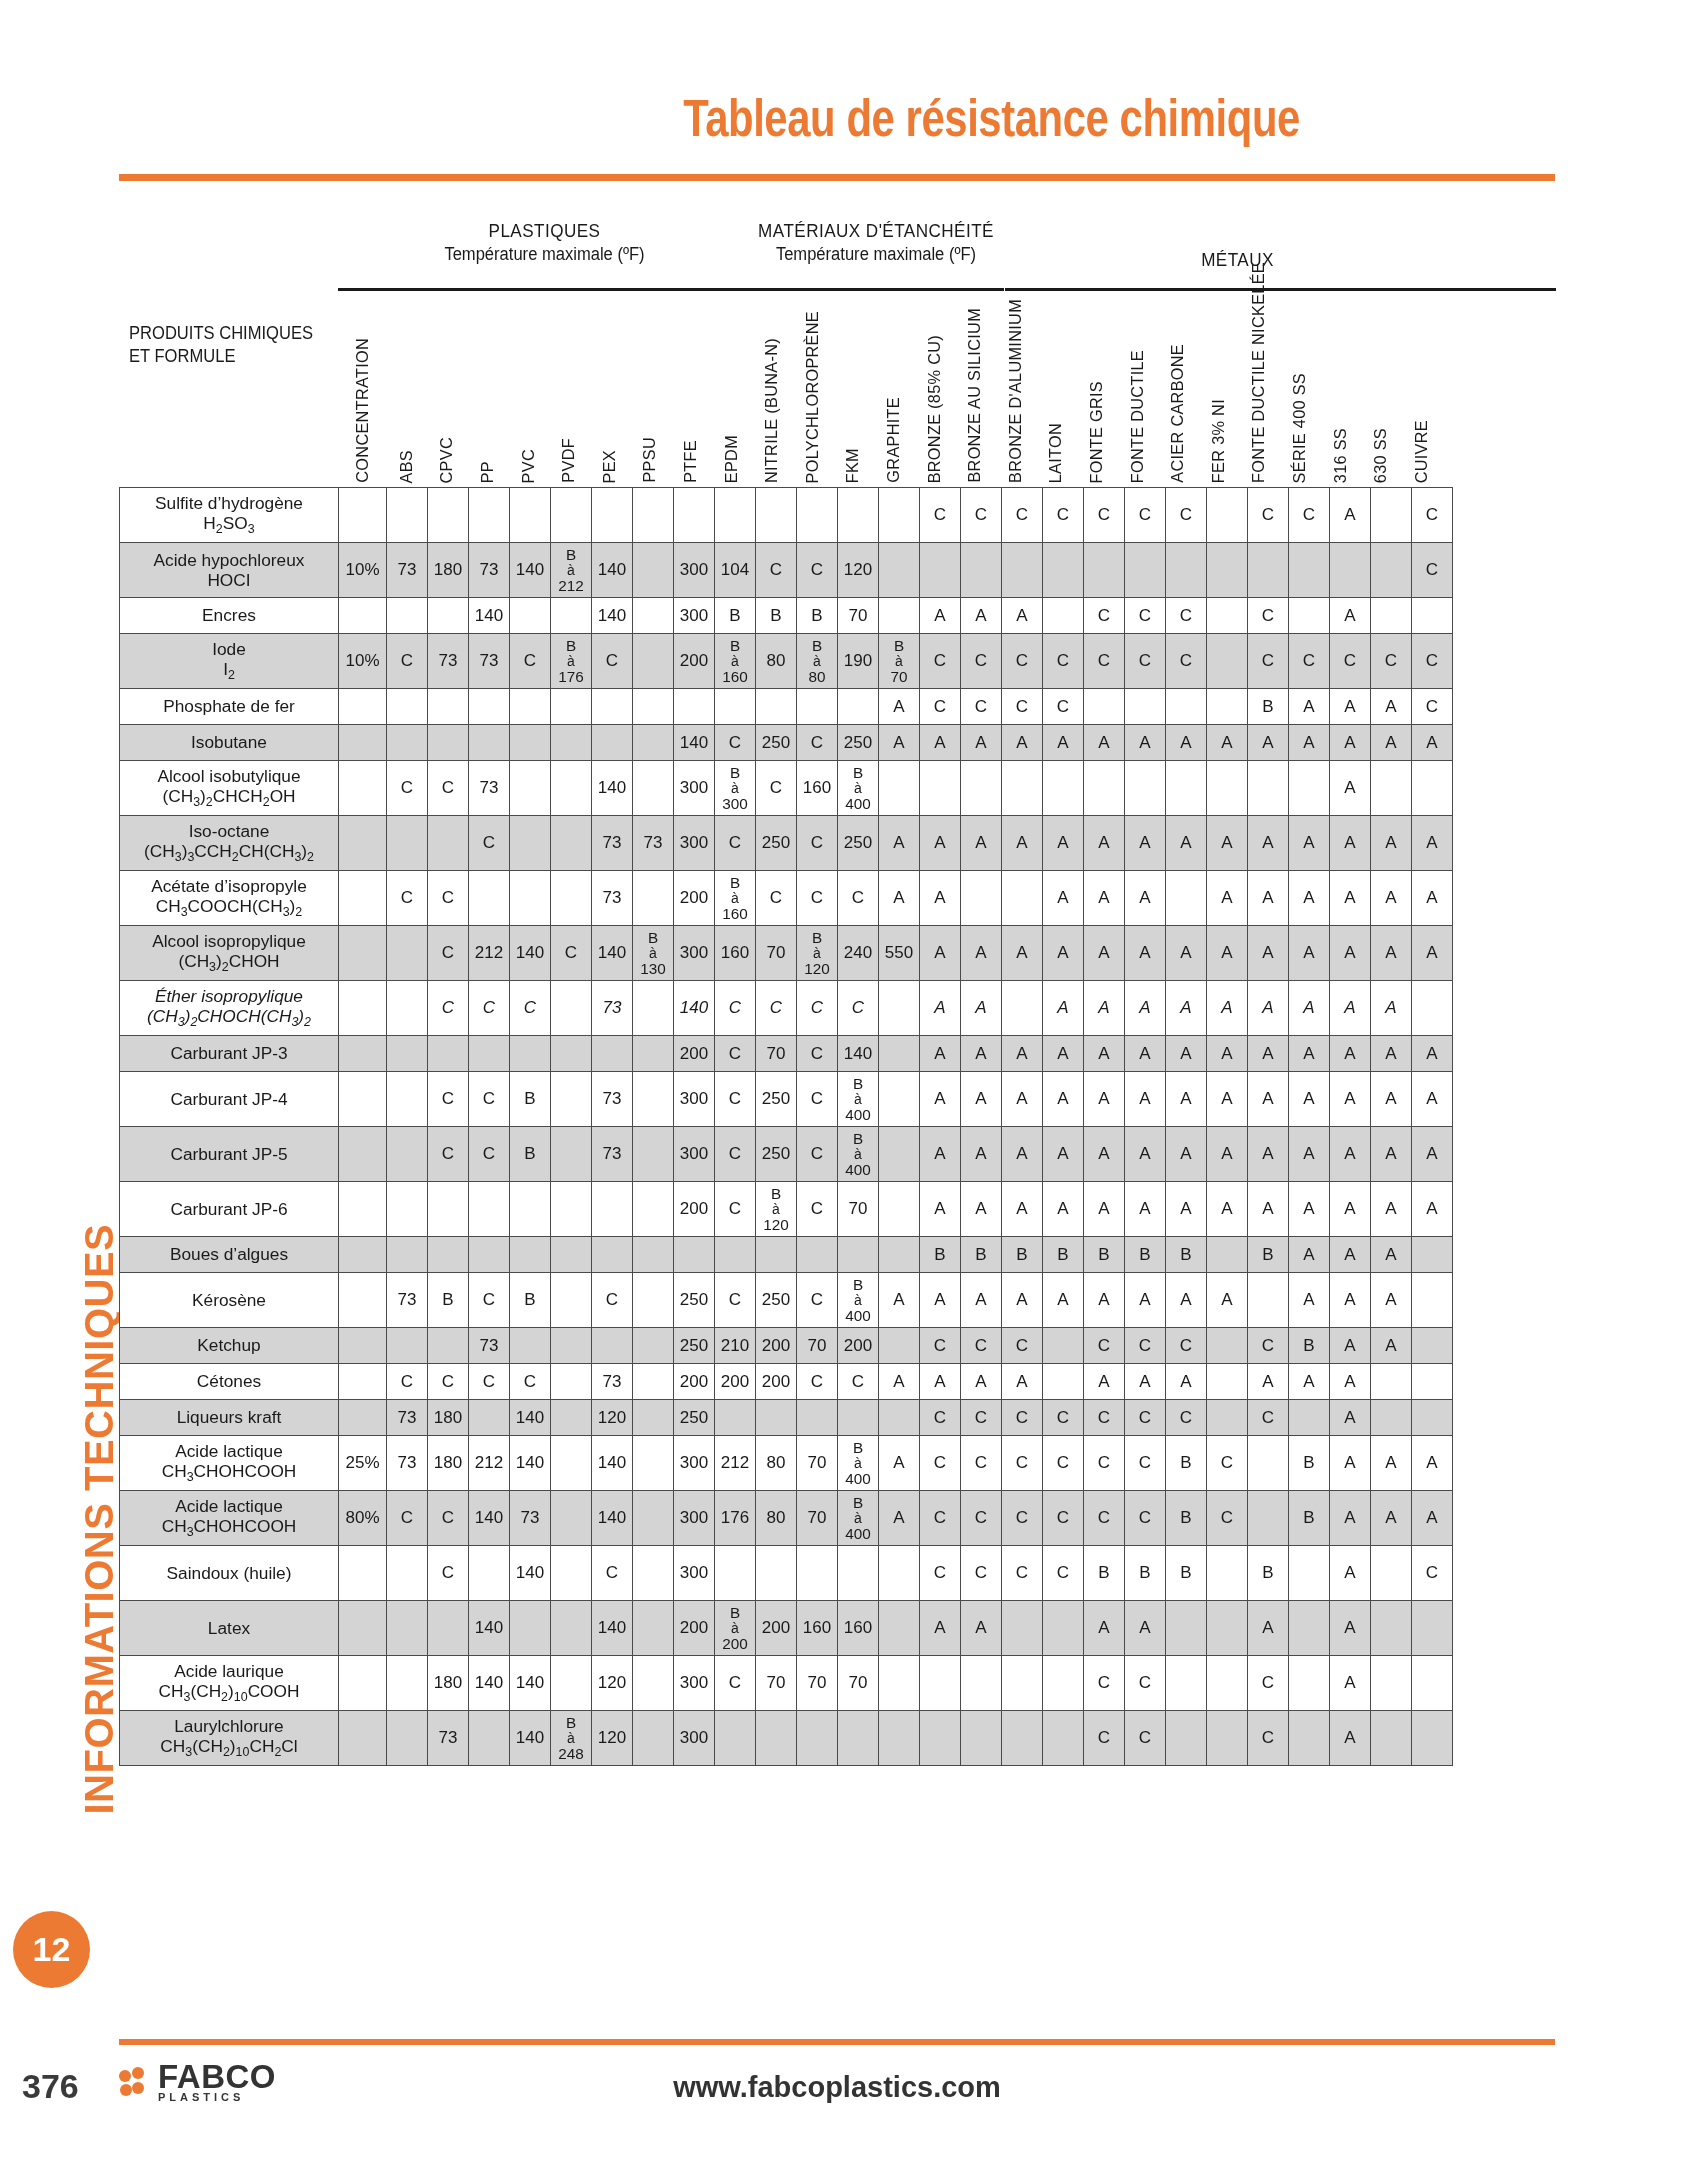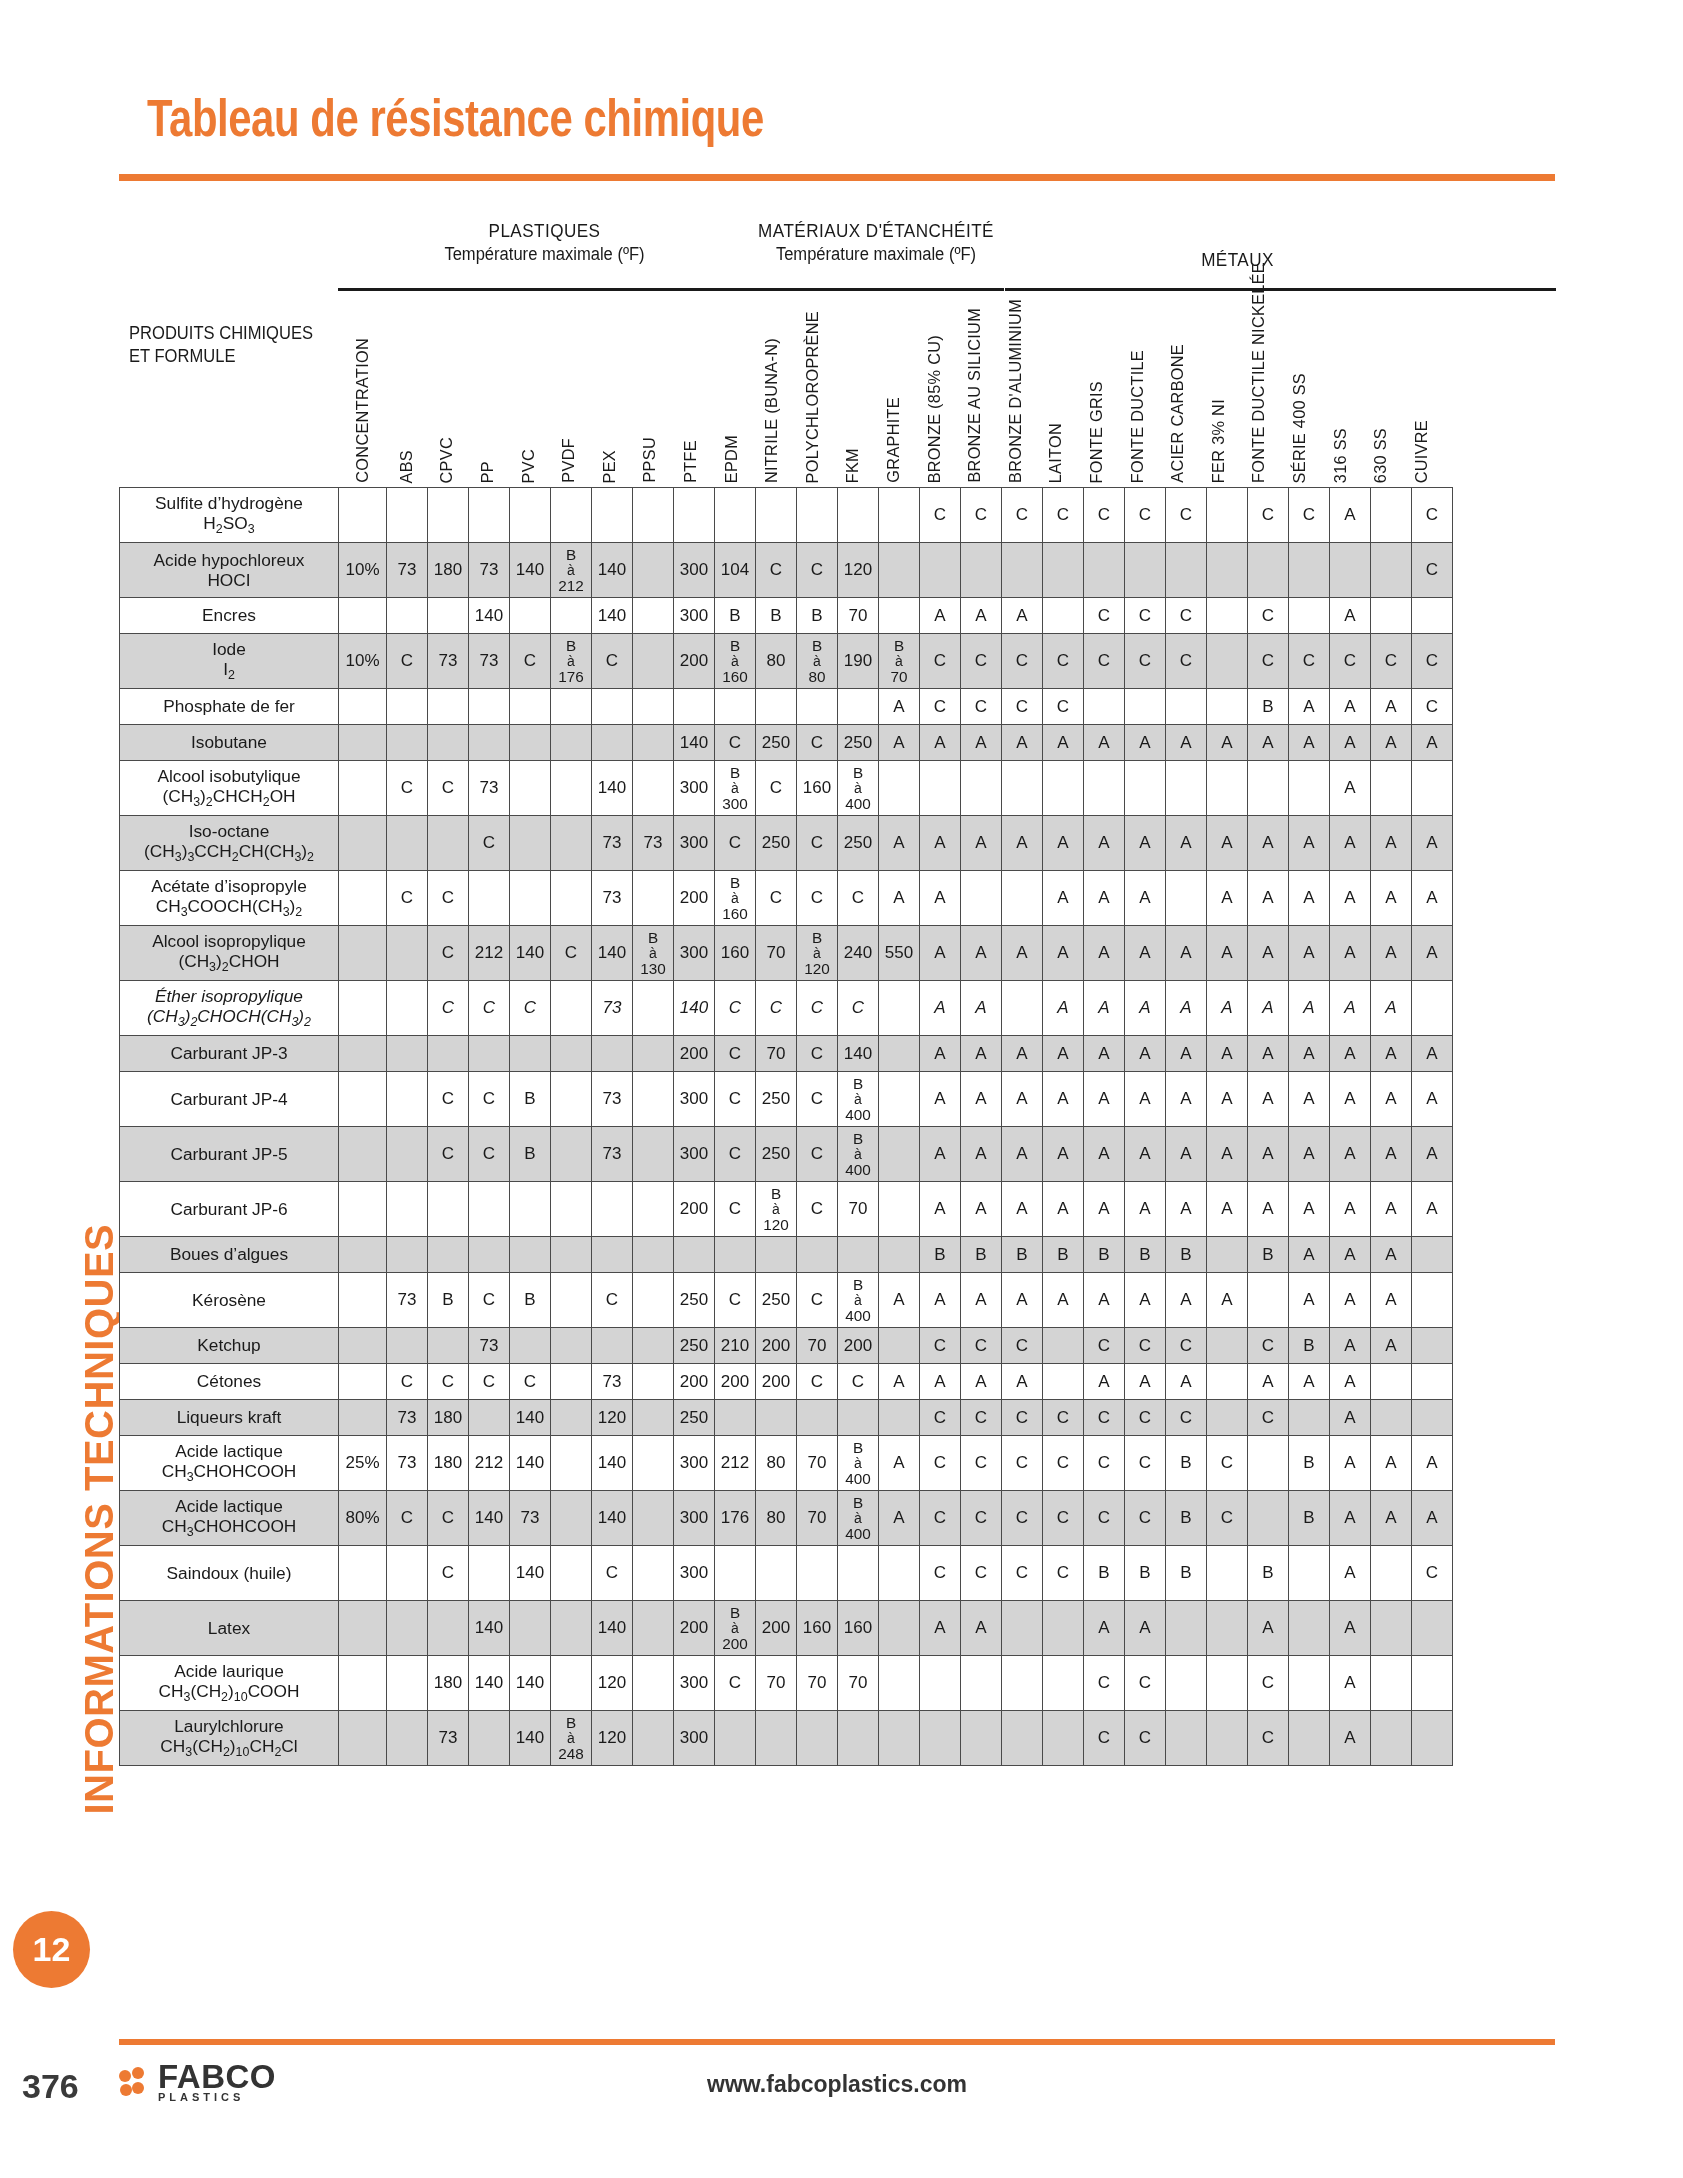--- a/index.html
+++ b/index.html
@@ -7,21 +7,21 @@
   body {
     width:1683px; height:2178px;
     background:#ffffff;
     font-family:"Liberation Sans", sans-serif;
     position:relative;
     overflow:hidden;
   }
   .page { position:absolute; inset:0; }
 
   
-  .title-wrap { position:absolute; left:147px; top:89px; width:1406px; }
+  .title-wrap { position:absolute; left:147px; top:89px; width:1406px;text-align:right; }
   .title {
     color:#ED7A33;
     font-family:"Liberation Sans Narrow","Liberation Sans",sans-serif;
     font-size:51px; font-weight:bold; letter-spacing:-0.5px;
     transform:scaleX(0.82); transform-origin:left center;
     white-space:nowrap;
   }
   .title-rule { position:absolute; left:119px; top:174px; width:1436px; height:7px; background:#ED7A33; }
 
   
@@ -102,21 +102,21 @@
     font-family:"Liberation Sans Narrow","Liberation Sans",sans-serif;
   }
   .logo-wrap { position:absolute; left:119px; top:2061px; display:flex; align-items:center; gap:9px; }
   .logo-mark { width:30px; height:30px; position:relative; }
   .logo-mark i { position:absolute; width:12px; height:12px; border-radius:50%; background:#ED7A33; display:block; }
   .logo-text { font-family:"Liberation Sans Narrow","Liberation Sans",sans-serif; line-height:0.95; }
   .logo-text .b { font-size:33px; font-weight:bold; color:#333; letter-spacing:0.5px; }
   .logo-text .s { font-size:11px; font-weight:bold; color:#333; letter-spacing:4px; }
   .site {
     position:absolute; left:0; top:2071px; width:1674px; text-align:center;
-    font-size:23px; font-weight:bold; color:#333;
+    font-size:29px; font-weight:bold; color:#333;
     font-family:"Liberation Sans", sans-serif;
   }
 </style>
 </head>
 <body>
 
 <div class="page">
 
   <div class="title-wrap">
     <div class="title">Tableau de résistance chimique</div>

